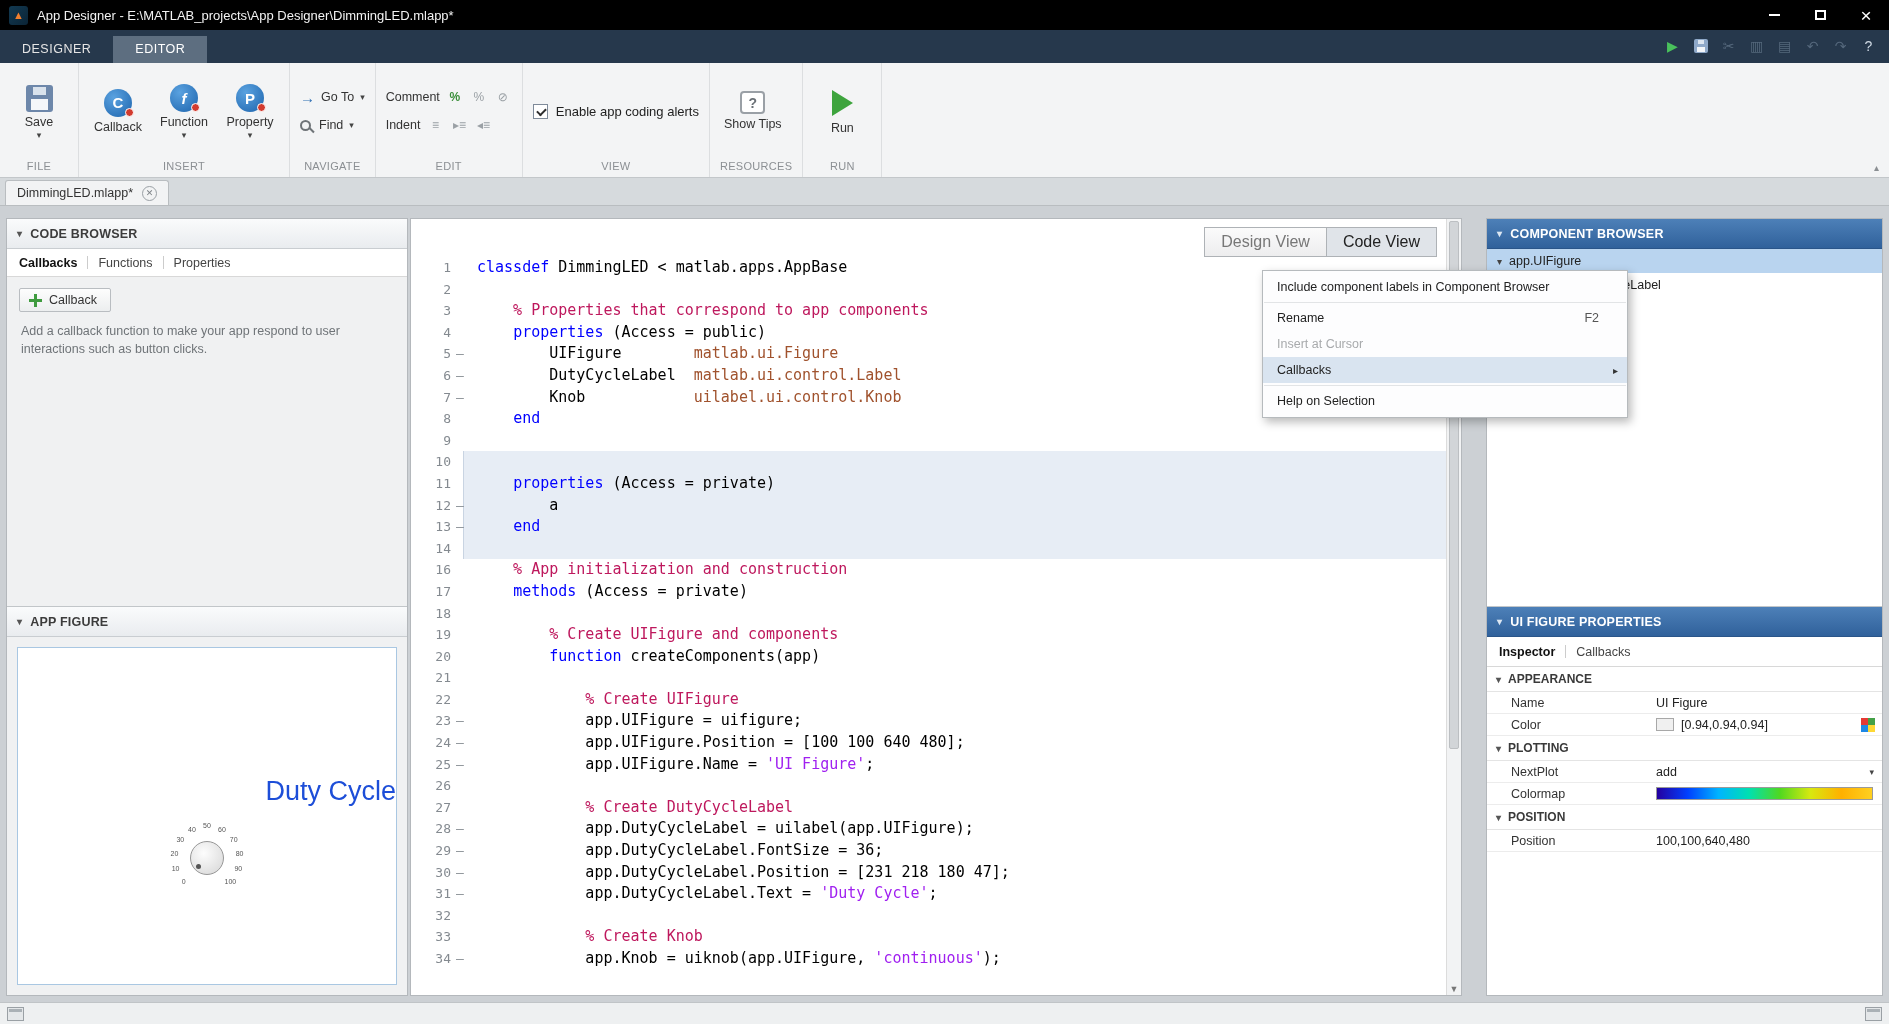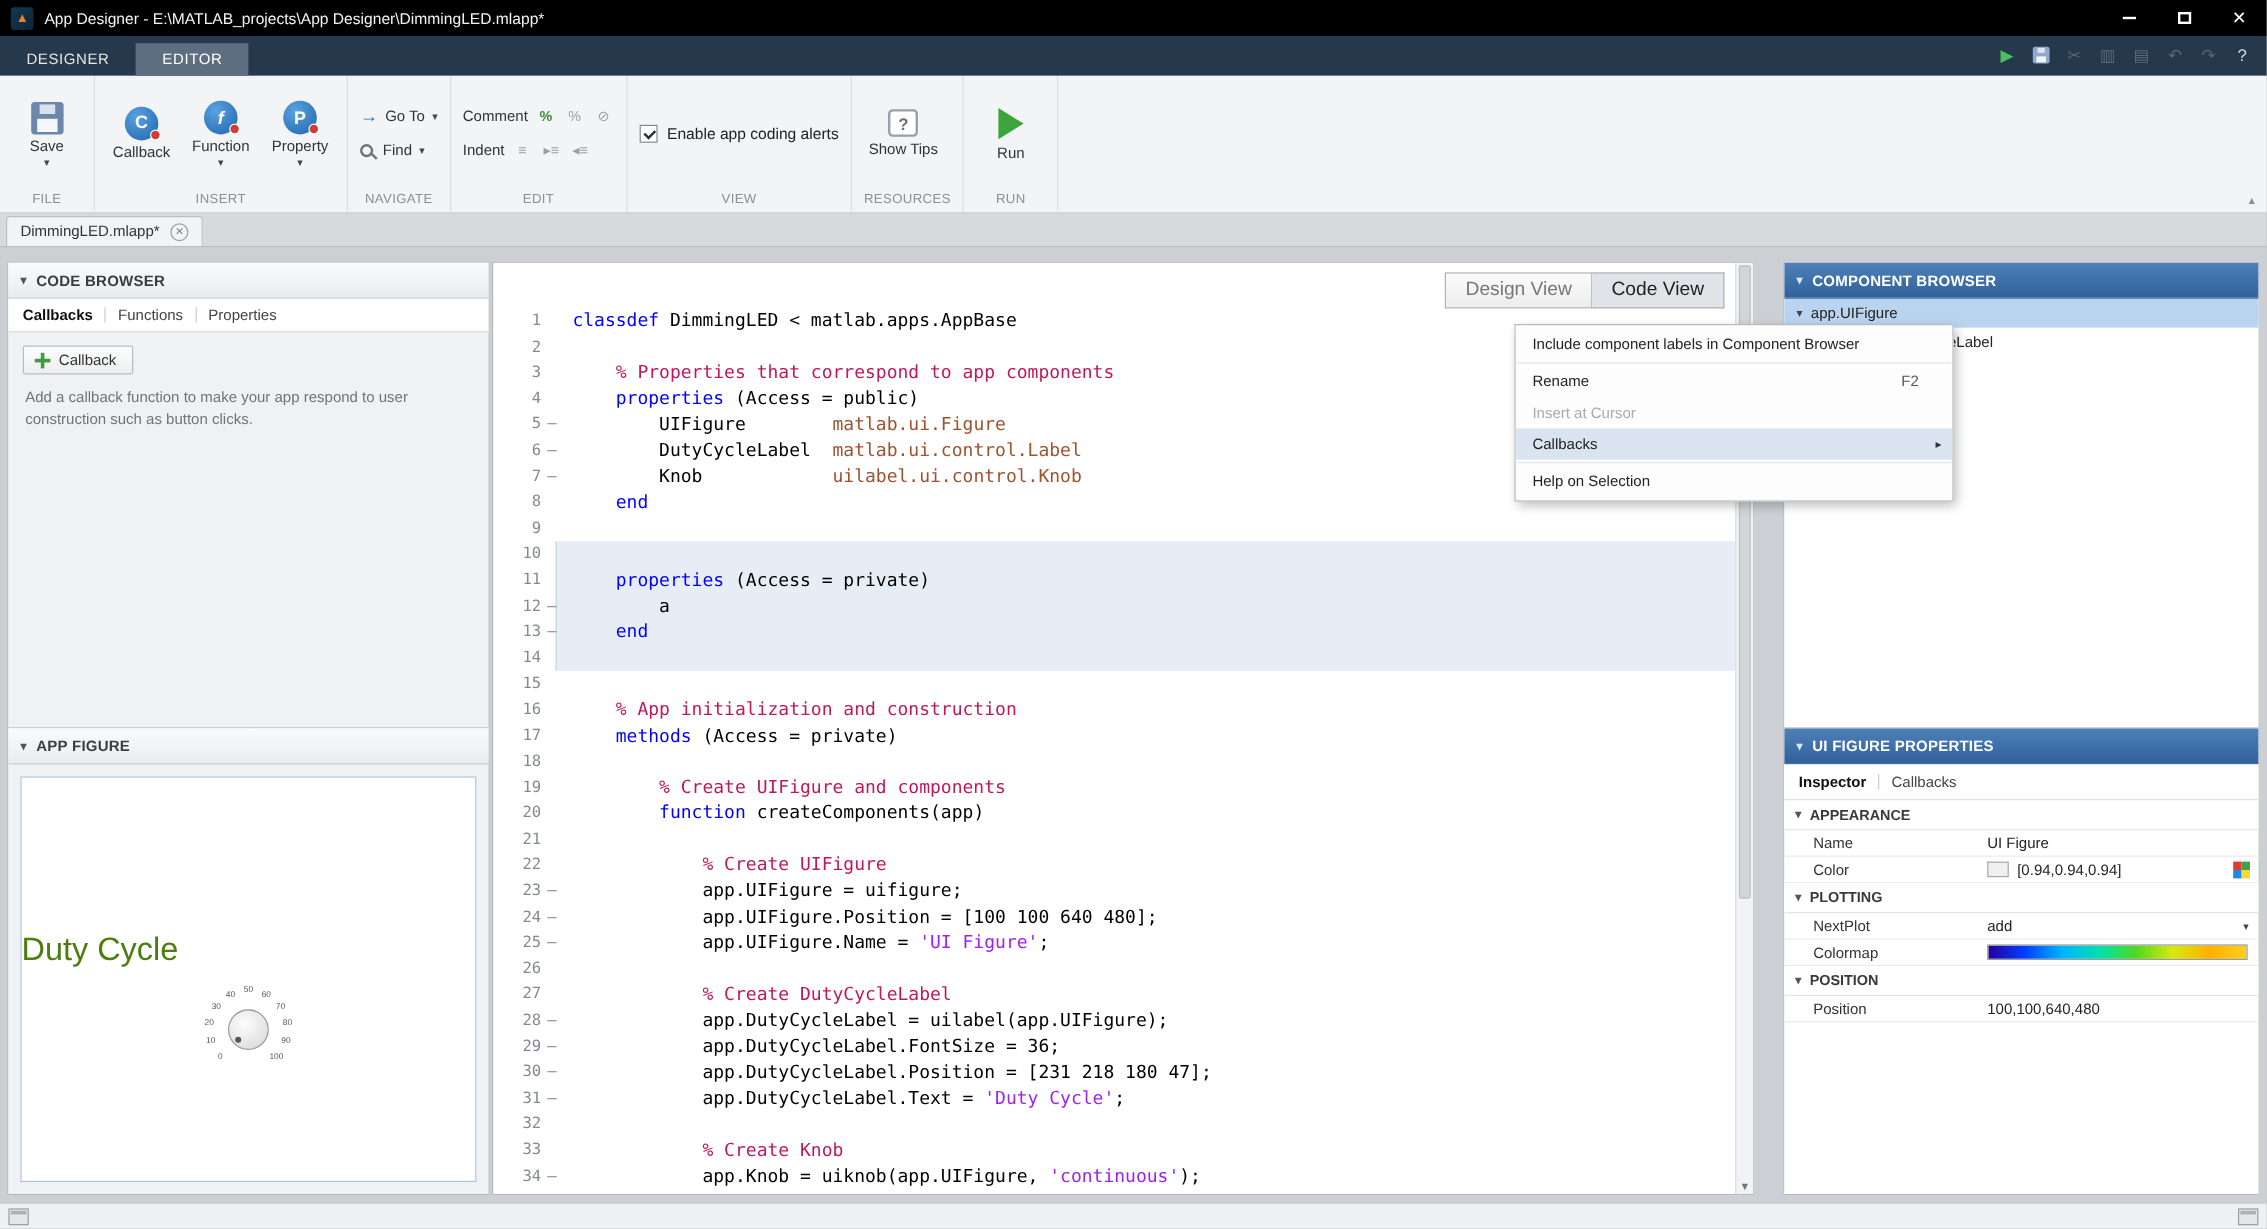--- a/index.html
+++ b/index.html
@@ -74,21 +74,21 @@
 .cb-tabs .active{font-weight:bold;color:#111}
 .vline{width:1px;height:13px;background:#ccc}
 .add-btn{display:inline-flex;align-items:center;gap:7px;border:1px solid #b9bdc1;background:linear-gradient(#fdfdfd,#eceeef);padding:4px 13px 4px 9px;border-radius:2px;margin:11px 12px 6px;font-size:12.5px;color:#333}
 .plus{width:13px;height:13px;position:relative}
 .plus::before,.plus::after{content:"";position:absolute;background:#3f9b3f}
 .plus::before{left:5px;top:0;width:3px;height:13px}
 .plus::after{top:5px;left:0;height:3px;width:13px}
 .cb-help{padding:4px 14px;color:#6f7478;font-size:12.5px;line-height:1.45;max-width:360px}
 .al-section{position:absolute;top:388px;left:0;right:0;bottom:0;background:#f0f1f2}
 .al-preview{position:absolute;top:40px;left:10px;right:10px;bottom:10px;background:#fff;border:1px solid #a9c7e2}
-.duty{position:absolute;top:128px;left:0;right:0;text-align:left;font-size:27px;color:#4d7c0f}
+.duty{position:absolute;top:128px;left:0;right:0;text-align:right;font-size:27px;color:#1d4ed8}
 .knob-wrap{position:absolute;top:160px;left:50%;width:100px;height:100px;transform:translateX(-50%)}
 .knob-circle{position:absolute;left:50%;top:50%;width:34px;height:34px;margin:-17px 0 0 -17px;border-radius:50%;background:radial-gradient(circle at 40% 35%,#fdfdfd,#d5d5d5);border:1px solid #979797}
 .knob-circle::after{content:"";position:absolute;left:5px;bottom:5px;width:5px;height:5px;border-radius:50%;background:#555}
 .ktick{position:absolute;transform:translate(-50%,-50%);font-size:7px;color:#555}
 
 
 .editor-panel{left:410px;top:12px;width:1052px;bottom:6px;background:#fff;border:1px solid #b4b8bc;overflow:hidden}
 .view-toggle{position:absolute;top:8px;right:24px;display:flex;z-index:5}
 .vbtn{padding:5px 16px;border:1px solid #aeb2b6;background:linear-gradient(#fbfbfb,#ededee);color:#777;font-size:16px}
 .vbtn+.vbtn{border-left:none}
@@ -304,21 +304,21 @@
           <span class="vline"></span>
           <span>Functions</span>
           <span class="vline"></span>
           <span>Properties</span>
         </div>
         <div>
           <div class="add-btn">
             <span class="plus"></span>
             <span>Callback</span>
           </div>
-          <div class="cb-help">Add a callback function to make your app respond to user construction such as button clicks.</div>
+          <div class="cb-help">Add a callback function to make your app respond to user interactions such as button clicks.</div>
         </div>
       </div>
       <div class="al-section">
         <div class="phead">
           <span class="car">▾</span>
           <span>APP FIGURE</span>
         </div>
         <div class="al-preview">
           <div class="duty">Duty Cycle</div>
           <div class="knob-wrap" id="knob">
@@ -349,21 +349,20 @@
           <div class="cl"><span class="ln">5</span><span class="ld">–</span><span class="ls"><span class="tk-p">        UIFigure        </span><span class="tk-t">matlab.ui.Figure</span></span></div>
           <div class="cl"><span class="ln">6</span><span class="ld">–</span><span class="ls"><span class="tk-p">        DutyCycleLabel  </span><span class="tk-t">matlab.ui.control.Label</span></span></div>
           <div class="cl"><span class="ln">7</span><span class="ld">–</span><span class="ls"><span class="tk-p">        Knob            </span><span class="tk-t">uilabel.ui.control.Knob</span></span></div>
           <div class="cl"><span class="ln">8</span><span class="ld"></span><span class="ls"><span class="tk-p">    </span><span class="tk-k">end</span></span></div>
           <div class="cl"><span class="ln">9</span><span class="ld"></span><span class="ls"></span></div>
           <div class="cl"><span class="ln">10</span><span class="ld"></span><span class="ls"></span></div>
           <div class="cl"><span class="ln">11</span><span class="ld"></span><span class="ls"><span class="tk-p">    </span><span class="tk-k">properties</span><span class="tk-p"> (Access = private)</span></span></div>
           <div class="cl"><span class="ln">12</span><span class="ld">–</span><span class="ls"><span class="tk-p">        a</span></span></div>
           <div class="cl"><span class="ln">13</span><span class="ld">–</span><span class="ls"><span class="tk-p">    </span><span class="tk-k">end</span></span></div>
           <div class="cl"><span class="ln">14</span><span class="ld"></span><span class="ls"></span></div>
-          <div class="cl"><span class="ln">15</span><span class="ld"></span><span class="ls"></span></div>
           <div class="cl"><span class="ln">16</span><span class="ld"></span><span class="ls"><span class="tk-c">    % App initialization and construction</span></span></div>
           <div class="cl"><span class="ln">17</span><span class="ld"></span><span class="ls"><span class="tk-p">    </span><span class="tk-k">methods</span><span class="tk-p"> (Access = private)</span></span></div>
           <div class="cl"><span class="ln">18</span><span class="ld"></span><span class="ls"></span></div>
           <div class="cl"><span class="ln">19</span><span class="ld"></span><span class="ls"><span class="tk-c">        % Create UIFigure and components</span></span></div>
           <div class="cl"><span class="ln">20</span><span class="ld"></span><span class="ls"><span class="tk-p">        </span><span class="tk-k">function</span><span class="tk-p"> createComponents(app)</span></span></div>
           <div class="cl"><span class="ln">21</span><span class="ld"></span><span class="ls"></span></div>
           <div class="cl"><span class="ln">22</span><span class="ld"></span><span class="ls"><span class="tk-c">            % Create UIFigure</span></span></div>
           <div class="cl"><span class="ln">23</span><span class="ld">–</span><span class="ls"><span class="tk-p">            app.UIFigure = uifigure;</span></span></div>
           <div class="cl"><span class="ln">24</span><span class="ld">–</span><span class="ls"><span class="tk-p">            app.UIFigure.Position = [100 100 640 480];</span></span></div>
           <div class="cl"><span class="ln">25</span><span class="ld">–</span><span class="ls"><span class="tk-p">            app.UIFigure.Name = </span><span class="tk-s">'UI Figure'</span><span class="tk-p">;</span></span></div>

